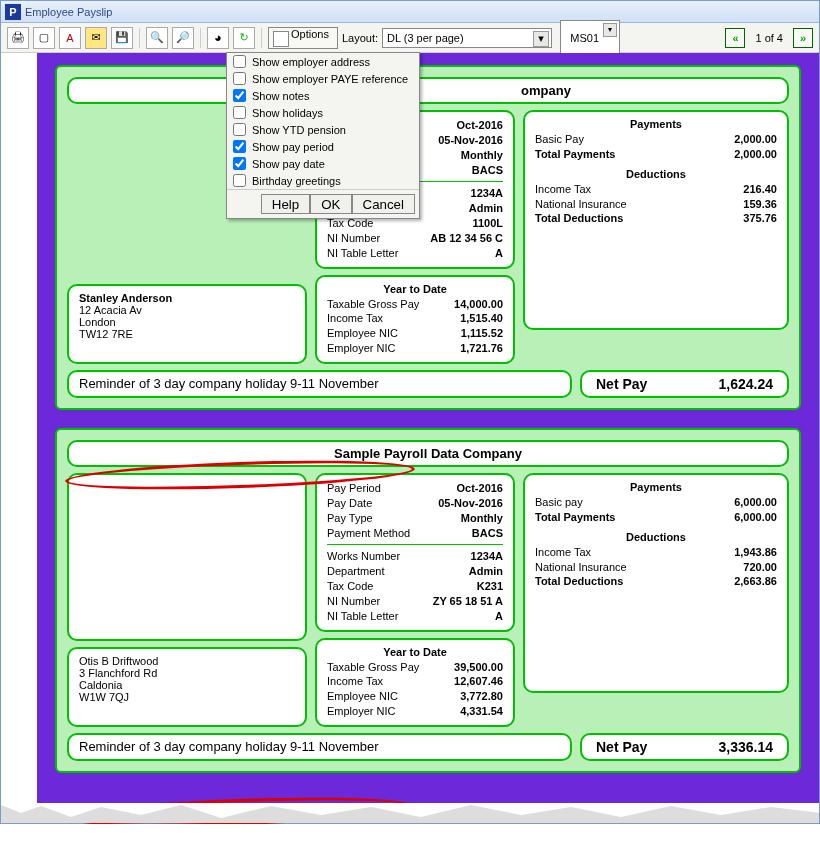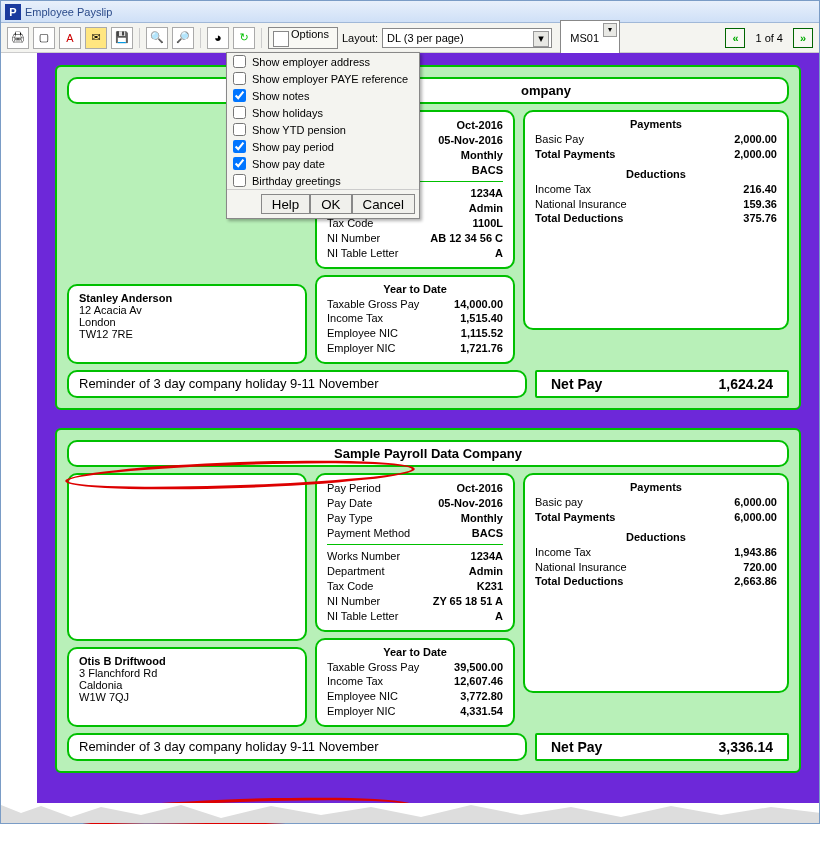--- a/index.html
+++ b/index.html
@@ -35,21 +35,21 @@
 .col-left { width:240px; display:flex; flex-direction:column; gap:6px; }
 .col-mid { width:200px; display:flex; flex-direction:column; gap:6px; }
 .col-right { flex:1; display:flex; flex-direction:column; gap:6px; }
 .box { border:2px solid #00c000; background:#fff; border-radius:10px; padding:6px 10px; font-size:11px; }
 .box-title { text-align:center; font-weight:bold; margin-bottom:2px; }
 .kv { display:flex; justify-content:space-between; line-height:1.35; }
 .kv .k { flex:0 0 auto; }
 .kv .v { font-weight:bold; }
 .note-row { display:flex; gap:8px; margin-top:6px; }
 .note-box { border:2px solid #00c000; background:#fff; border-radius:10px; padding:4px 10px; flex:1; font-size:13px; display:flex; align-items:center; }
-.netpay-box { border:2px solid #00c000; background:#fff; border-radius:2px; padding:4px 14px; width:254px; display:flex; justify-content:space-between; font-weight:bold; font-size:14px; align-items:center; }
+.netpay-box { border:2px solid #00c000; background:#fff; border-radius:10px; padding:4px 14px; width:209px; display:flex; justify-content:space-between; font-weight:bold; font-size:14px; align-items:center; }
 .green-sep { height:1px; background:#00c000; margin:4px 0; }
 .addr-box { min-height:80px; }
 .spacer-box { flex:1; }
 
 .ring { position:absolute; border:3px solid #d00; border-radius:50%; pointer-events:none; transform:rotate(-2deg); }
 .ring1 { left:250px; top:64px; width:90px; height:22px; }
 .ring2 { left:28px; top:409px; width:350px; height:26px; }
 .ring3 { left:28px; top:746px; width:350px; height:26px; }
 
 .torn { height:20px; background:#fff; position:relative; overflow:hidden; }
@@ -244,21 +244,21 @@
               <span>1,624.24</span>
             </div>
           </div>
         </div>
         <div class="payslip">
           <div class="company-header">Sample Payroll Data Company</div>
           <div class="grid">
             <div class="col-left">
               <div class="box spacer-box addr-box" style="min-height: 100px;"></div>
               <div class="box addr-box">
-                <div style="font-weight:bold">Otis B Driftwood</div>
+                <div style="font-weight:normal">Otis B Driftwood</div>
                 <div>3 Flanchford Rd</div>
                 <div>Caldonia</div>
                 <div>W1W 7QJ</div>
               </div>
             </div>
             <div class="col-mid">
               <div class="box">
                 <div class="kv">
                   <span class="k">Pay Period</span>
                   <span class="v">Oct-2016</span>

